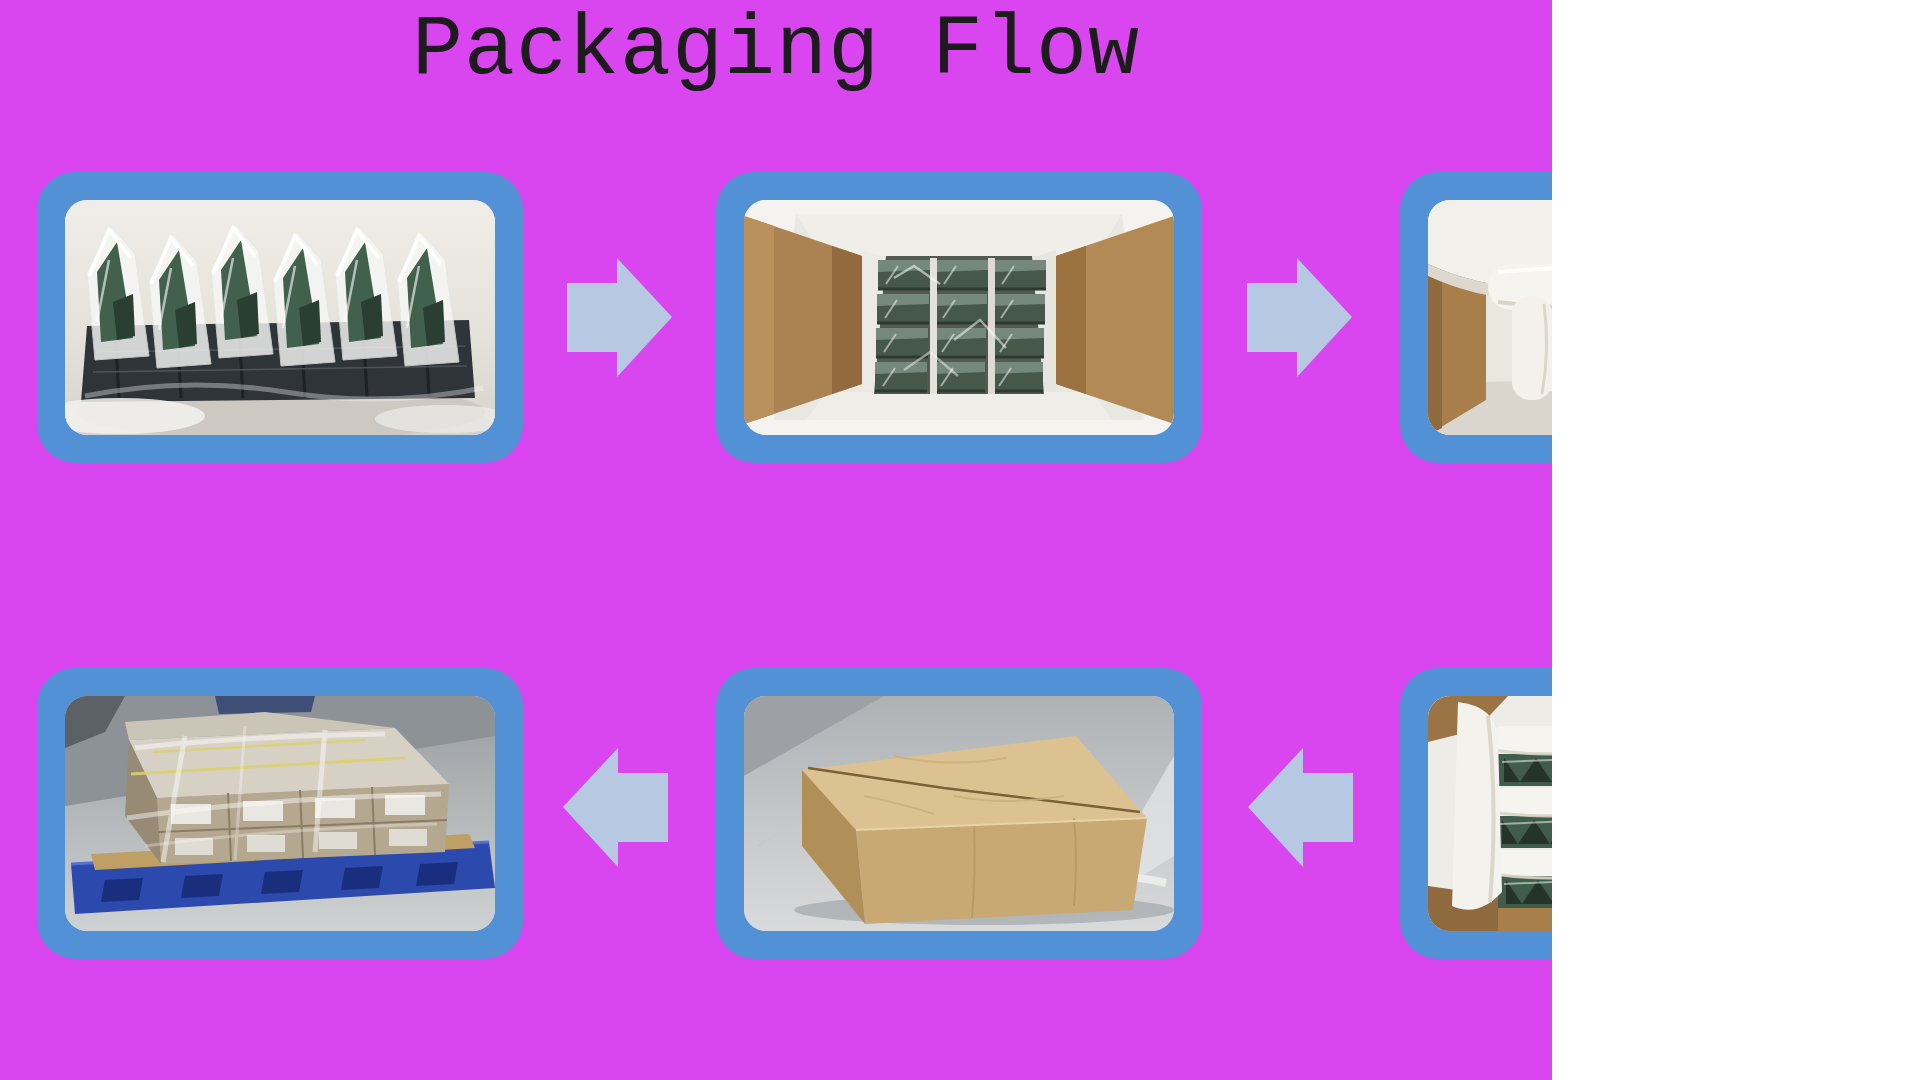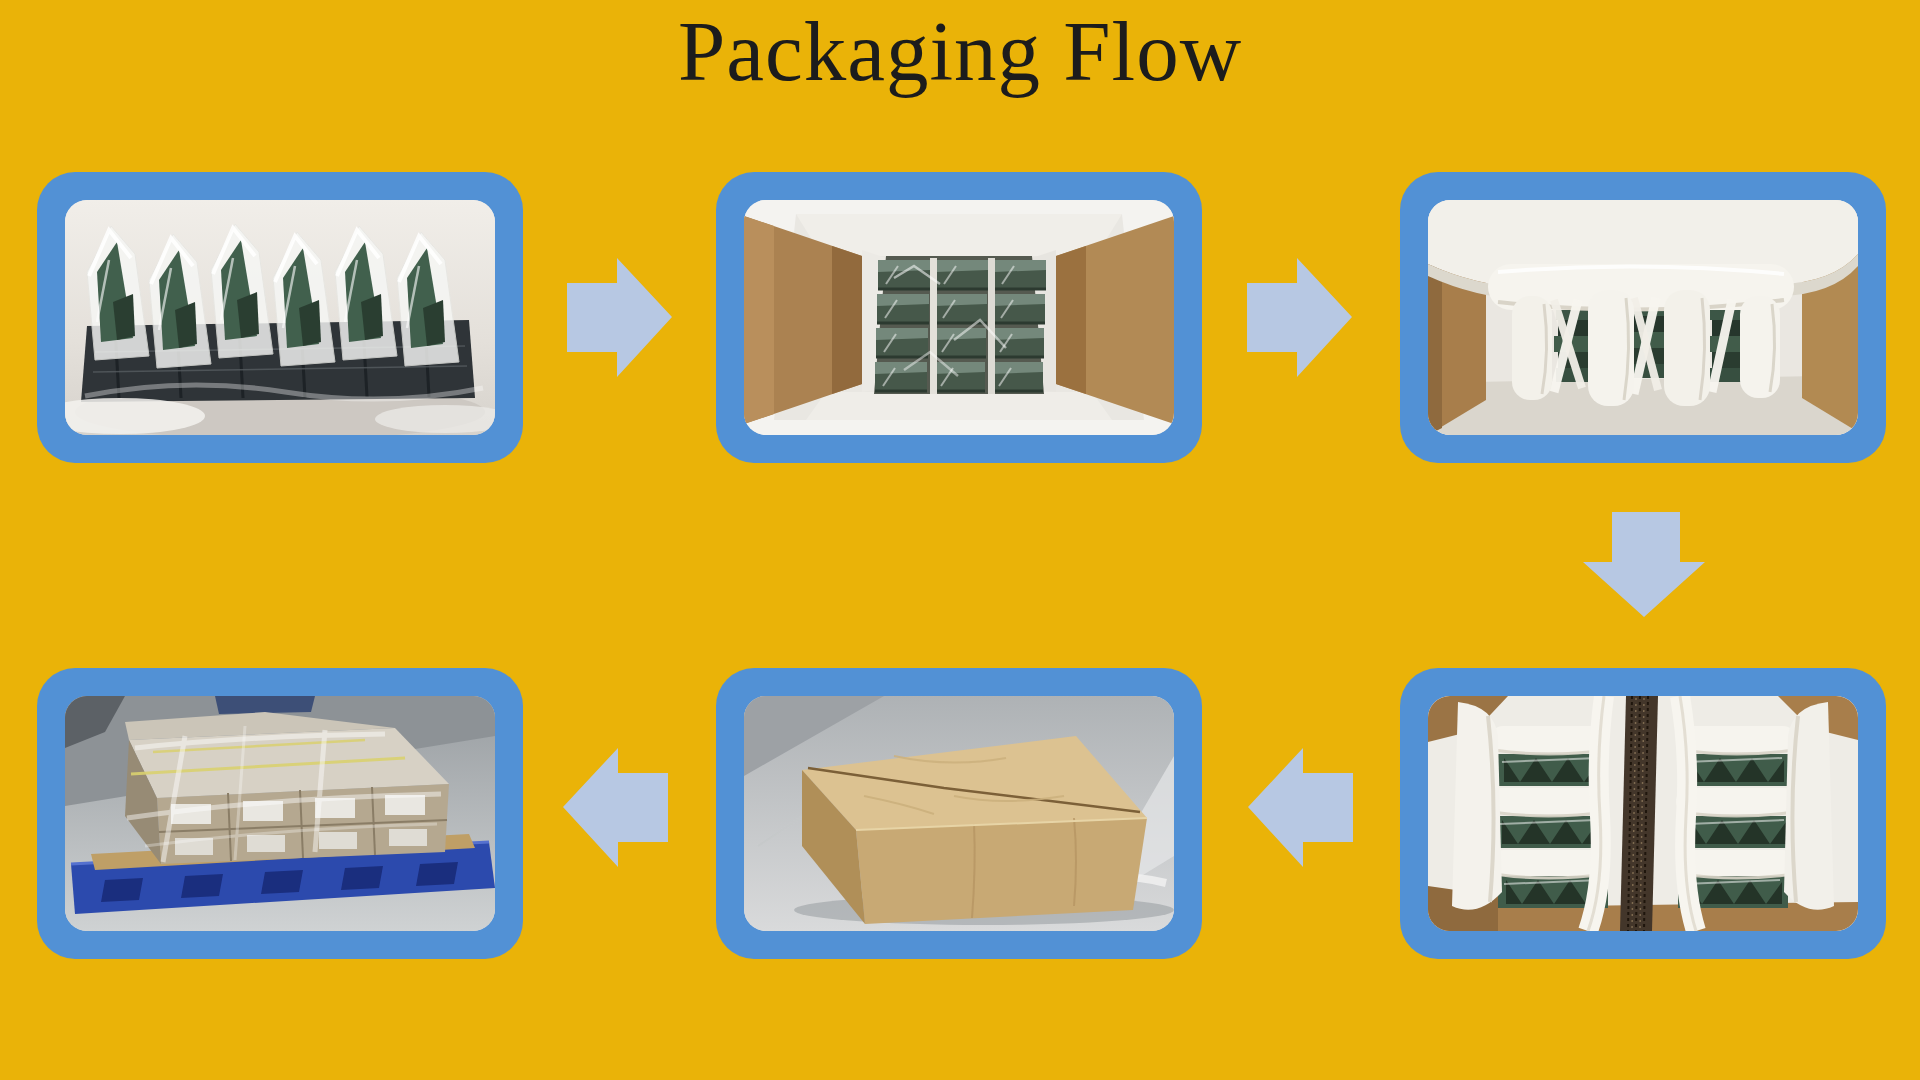--- a/index.html
+++ b/index.html
@@ -1,18 +1,18 @@
 <!DOCTYPE html>
 <html><head>
 <meta charset="utf-8">
 <style>
   html,body{margin:0;padding:0;background:#ffffff;}
   .canvas{
-    position:relative;width:1920px;height:1080px;background:#eab308;
-    overflow:hidden;font-family:Liberation Serif, serif;
+    position:relative;width:1552px;height:1080px;background:#d946ef;
+    overflow:hidden;font-family:Liberation Mono, monospace;
   }
   .title{
     position:absolute;top:2px;left:0;width:100%;
     text-align:center;font-size:85px;font-weight:400;color:#1c1c1c;
     letter-spacing:1px;margin:0;
   }
   .frame{
     position:absolute;width:486px;height:291px;
     background:#5291d5;border-radius:38px;
     padding:28px;box-sizing:border-box;

